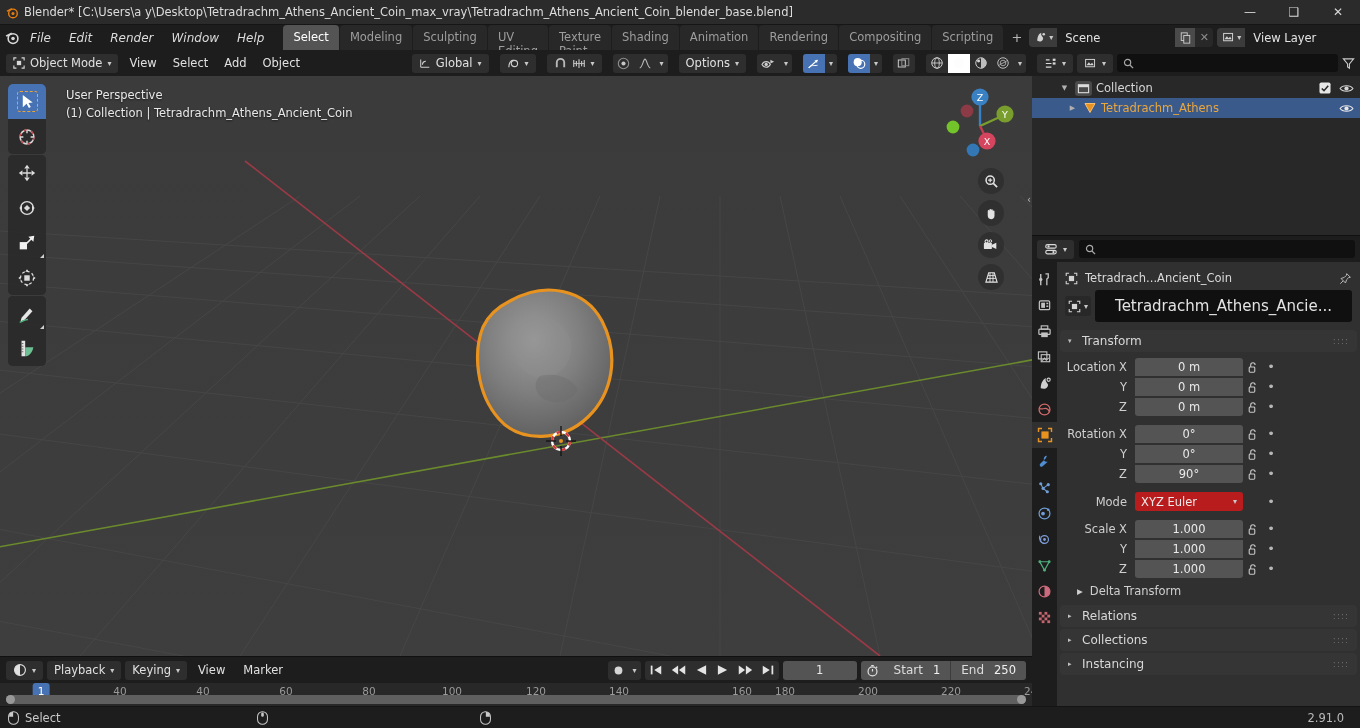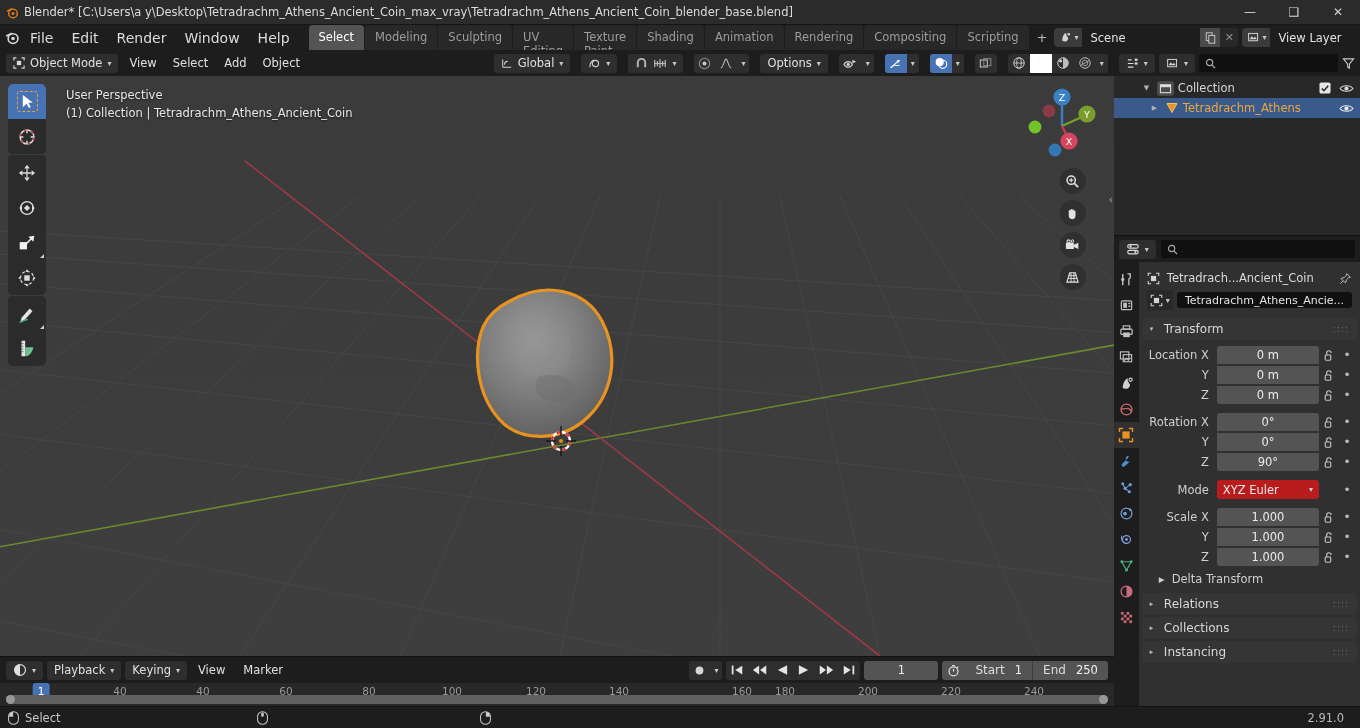--- a/index.html
+++ b/index.html
@@ -23,21 +23,21 @@
   .titlebar .ttext { font-size: 11.5px; color: #dcdcdc; white-space: nowrap; }
   .wbtns { margin-left: auto; display: flex; height: 25px; }
   .wbtn { width: 44px; height: 25px; display:flex; align-items:center; justify-content:center; color:#d8d8d8; font-size: 12px; }
 
   
   .topbar {
     flex: 0 0 25px; height: 25px; background: #1d1d1d; display: flex; align-items: center;
     padding-left: 4px; gap: 0;
   }
   .topbar .ico-blender { width: 26px; display:flex; justify-content:center; align-items:center; }
-  .menu-item { padding: 3px 9px; font-size: 14px; color: #dcdcdc; border-radius: 3px; }
+  .menu-item { padding: 3px 9px; font-size: 12px; color: #dcdcdc; border-radius: 3px; font-style: italic; }
   .ws-tabs { display: flex; align-items: center; margin-left: 10px; gap: 1px; }
   .ws-tab {
     padding: 5px 10px 6px; font-size: 11.5px; color: #9d9d9d;
     background: #282828; border-radius: 4px 4px 0 0; height: 25px; line-height: 14px;
   }
   .ws-tab.active { background: #545454; color: #ffffff; }
   .ws-plus { padding: 3px 7px; color: #b5b5b5; font-size: 13px; }
   .topbar-right { margin-left: auto; display: flex; align-items: center; gap: 4px; padding-right: 4px; }
   .scene-block { display: flex; align-items: center; background: #282828; border-radius: 4px; height: 19px; overflow: hidden; }
   .scene-icobtn { display:flex; align-items:center; gap:2px; padding: 0 4px 0 5px; height:19px; background:#3b3b3b; }
@@ -121,21 +121,21 @@
   .props-body { flex: 1 1 auto; display:flex; min-height: 0; background:#303030; }
   .props-tabs { flex: 0 0 25px; background:#1d1d1d; display:flex; flex-direction:column; align-items:center; padding-top: 4px; gap: 0; }
   .ptab { width: 25px; height: 26px; display:flex; align-items:center; justify-content:center; position:relative;}
   .ptab.active { background: #303030; }
   .ptab.active:before { content:''; position:absolute; left:0; top:0; bottom:0; width:2px; background:#303030; }
   .props-content { flex: 1 1 auto; padding: 4px 0 0 0; overflow:hidden; }
   .breadcrumb { display:flex; align-items:center; gap: 7px; padding: 5px 8px 3px; font-size: 11.5px; color: #dadada; }
   .pin { margin-left: auto; }
   .idblock { display:flex; align-items:center; gap: 4px; padding: 2px 8px 6px; }
   .idbtn { display:flex; align-items:center; gap:3px; background:#282828; border-radius:3px; height:20px; padding: 0 3px;}
-  .idname { flex: 1 1 auto; background:#101010; border-radius:3px; height:16px; display:flex; align-items:center; padding: 0 8px; font-size:11px; color:#e3e3e3; overflow:hidden; white-space:nowrap;}
+  .idname { flex: 1 1 auto; background:#101010; border-radius:3px; height:32px; display:flex; align-items:center; padding: 0 20px; font-size:15px; color:#e3e3e3; overflow:hidden; white-space:nowrap;}
   .panel-hdr { display:flex; align-items:center; gap: 6px; padding: 4px 8px; font-size: 12px; color:#d8d8d8; }
   .panel-hdr.boxed { background: #353535; border-radius: 4px; margin: 2px 3px 0; }
   .panel-hdr .tri { font-size: 7px; color:#c0c0c0; width: 8px;}
   .grip { margin-left:auto; color:#6d6d6d; font-size: 9px; letter-spacing: 1px;}
   .field-row { display:flex; align-items:center; gap: 0; padding: 1px 5px 1px 0; }
   .field-label { flex: 0 0 78px; text-align:right; font-size: 11.5px; color: #cfcfcf; padding-right: 8px; }
   .field-val { flex: 1 1 auto; background:#545454; height: 18px; border-radius: 3px; display:flex; align-items:center; justify-content:center; font-size:11.5px; color:#eaeaea; max-width:108px;}
   .field-val.stacked-top { border-radius: 3px 3px 0 0; }
   .field-val.stacked-mid { border-radius: 0; }
   .field-val.stacked-bot { border-radius: 0 0 3px 3px; }

